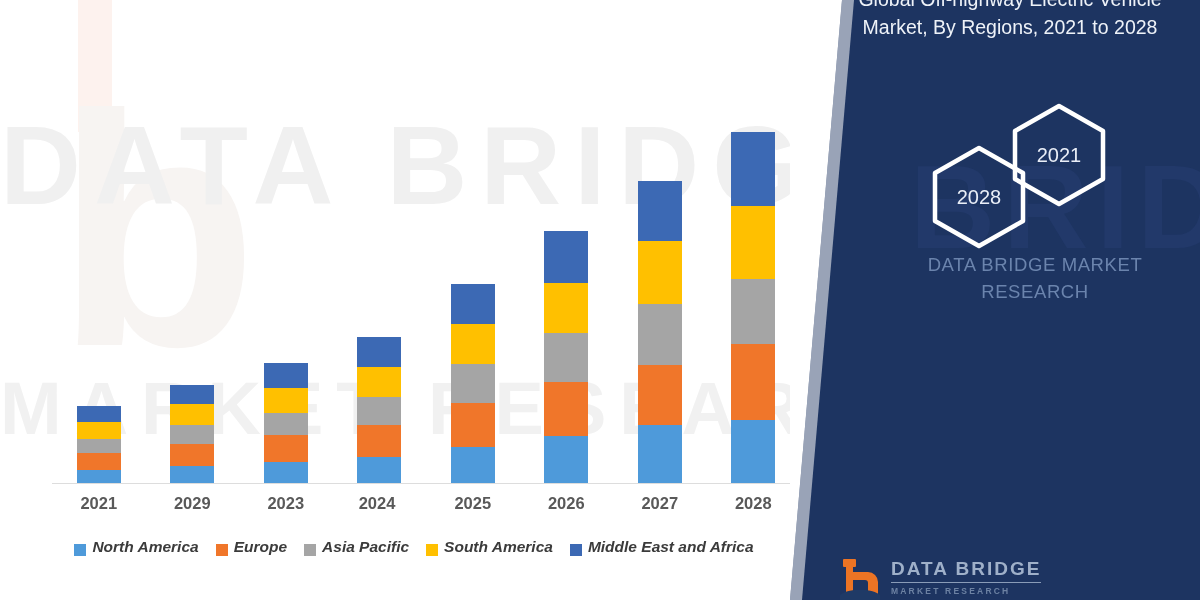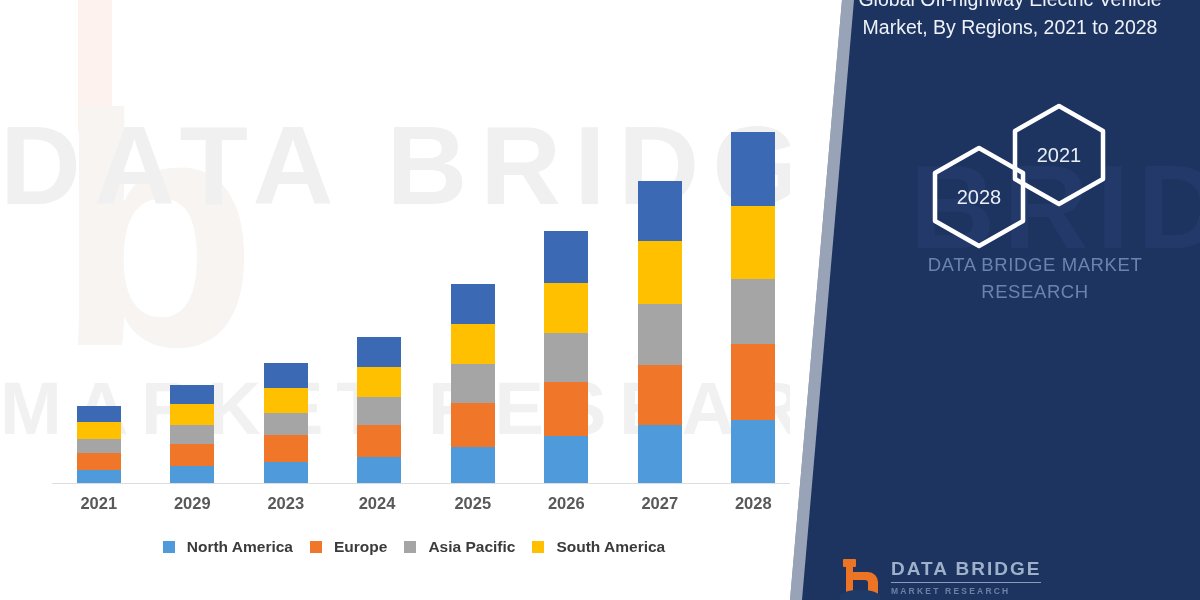--- a/index.html
+++ b/index.html
@@ -68,21 +68,21 @@
   .x-tick {
     position: absolute; width: 80px; text-align: center;
     font-size: 16.5px; font-weight: 700; color: #595959; top: 0;
   }
 
   #legend {
     position: absolute; left: 44px; top: 538px; width: 740px;
     display: flex; align-items: center; justify-content: center;
     gap: 17px; font-size: 15.5px; font-weight: 700; color: #3b3b3b;
   }
-  .legend-item { display: flex; align-items: center; gap: 12px; white-space: nowrap; }
+  .legend-item { display: flex; align-items: flex-end; gap: 6px; white-space: nowrap; font-style: italic; }
   .legend-swatch { width: 12px; height: 12px; flex: none; }
 
   
   #right-panel {
     position: absolute; left: 790px; top: 0; width: 410px; height: 600px;
     background: #1d3461; overflow: hidden;
   }
   
   #wedge {
     position: absolute; left: 0; top: 0; width: 130px; height: 600px;
@@ -229,20 +229,24 @@
           <span class="legend-swatch" style="background: rgb(240, 118, 42);"></span>
           <span>Europe</span>
         </div>
         <div class="legend-item">
           <span class="legend-swatch" style="background: rgb(165, 165, 165);"></span>
           <span>Asia Pacific</span>
         </div>
         <div class="legend-item">
           <span class="legend-swatch" style="background: rgb(255, 192, 0);"></span>
           <span>South America</span>
+        </div>
+        <div class="legend-item">
+          <span class="legend-swatch" style="background: rgb(60, 105, 180);"></span>
+          <span>Middle East and Africa</span>
         </div>
       </div>
   </div>
 
   <div id="right-panel">
     <div id="brand-ghost">BRIDGE</div>
     <div id="wedge"></div>
     <div id="wedge2"></div>
 
     <div id="right-title">Global Off-highway Electric Vehicle Market, By Regions, 2021 to 2028</div>

